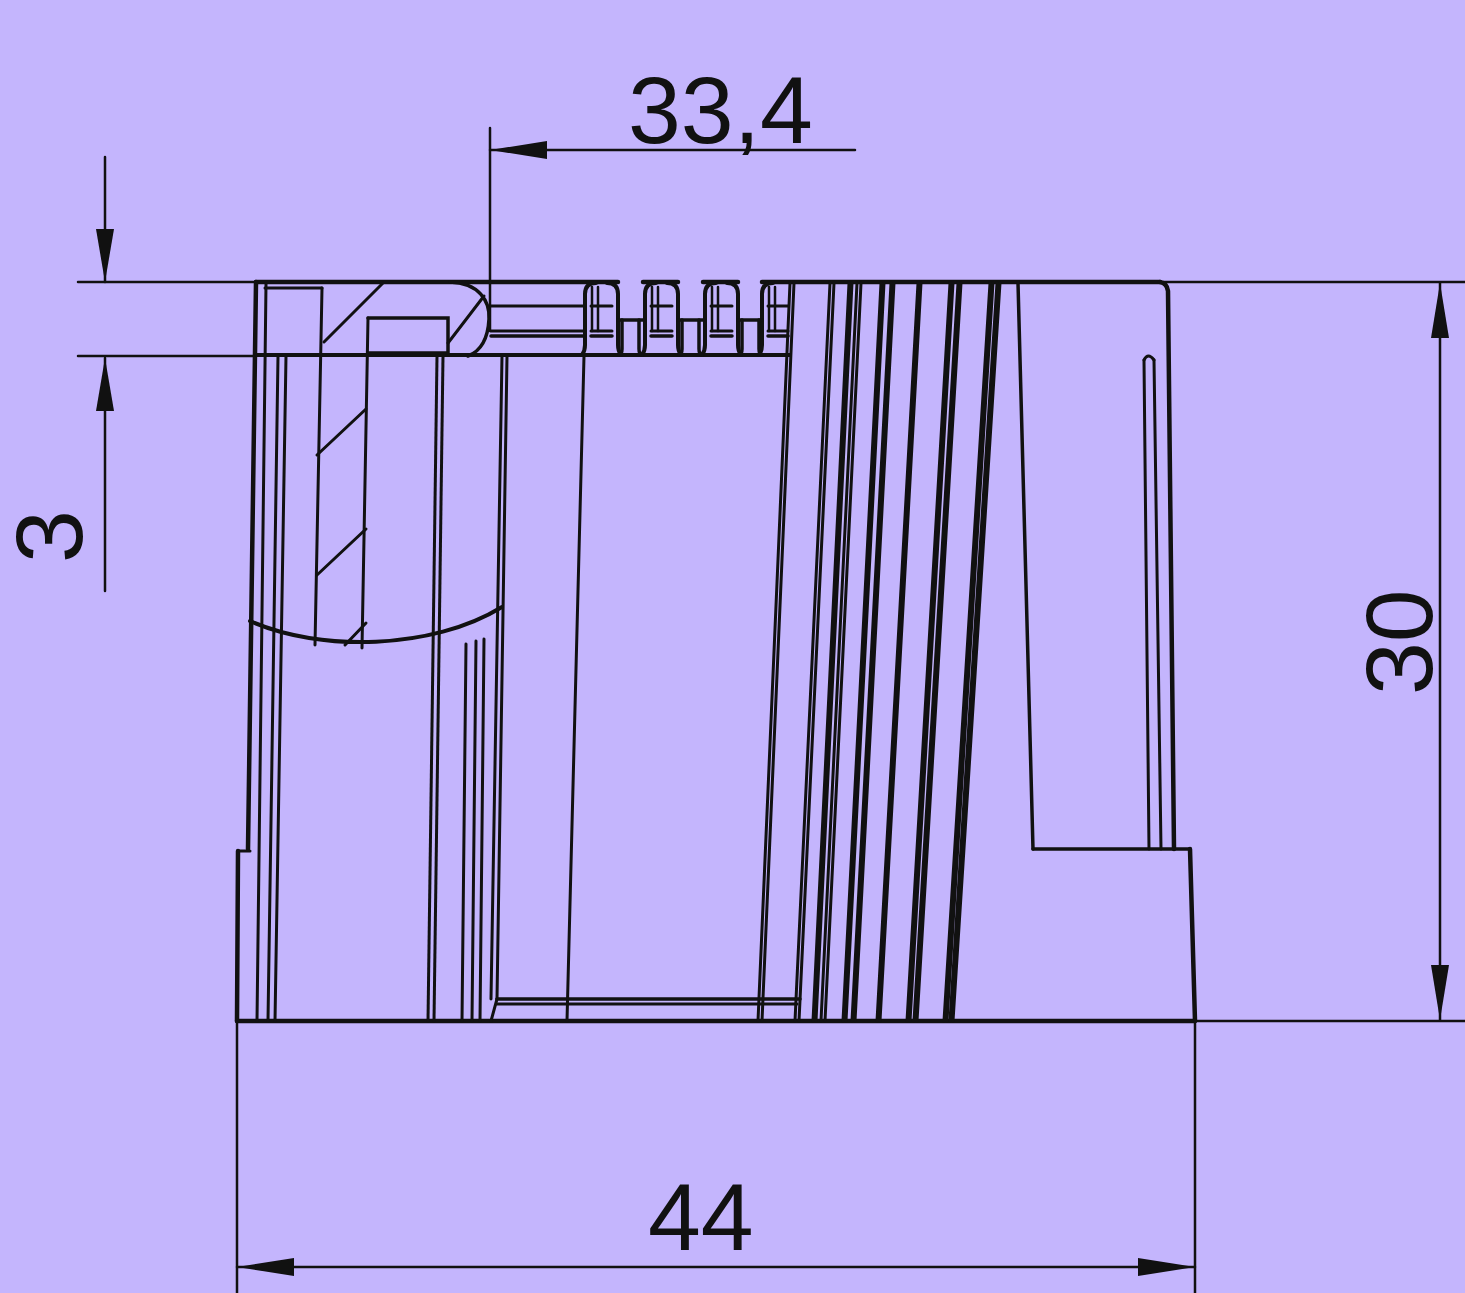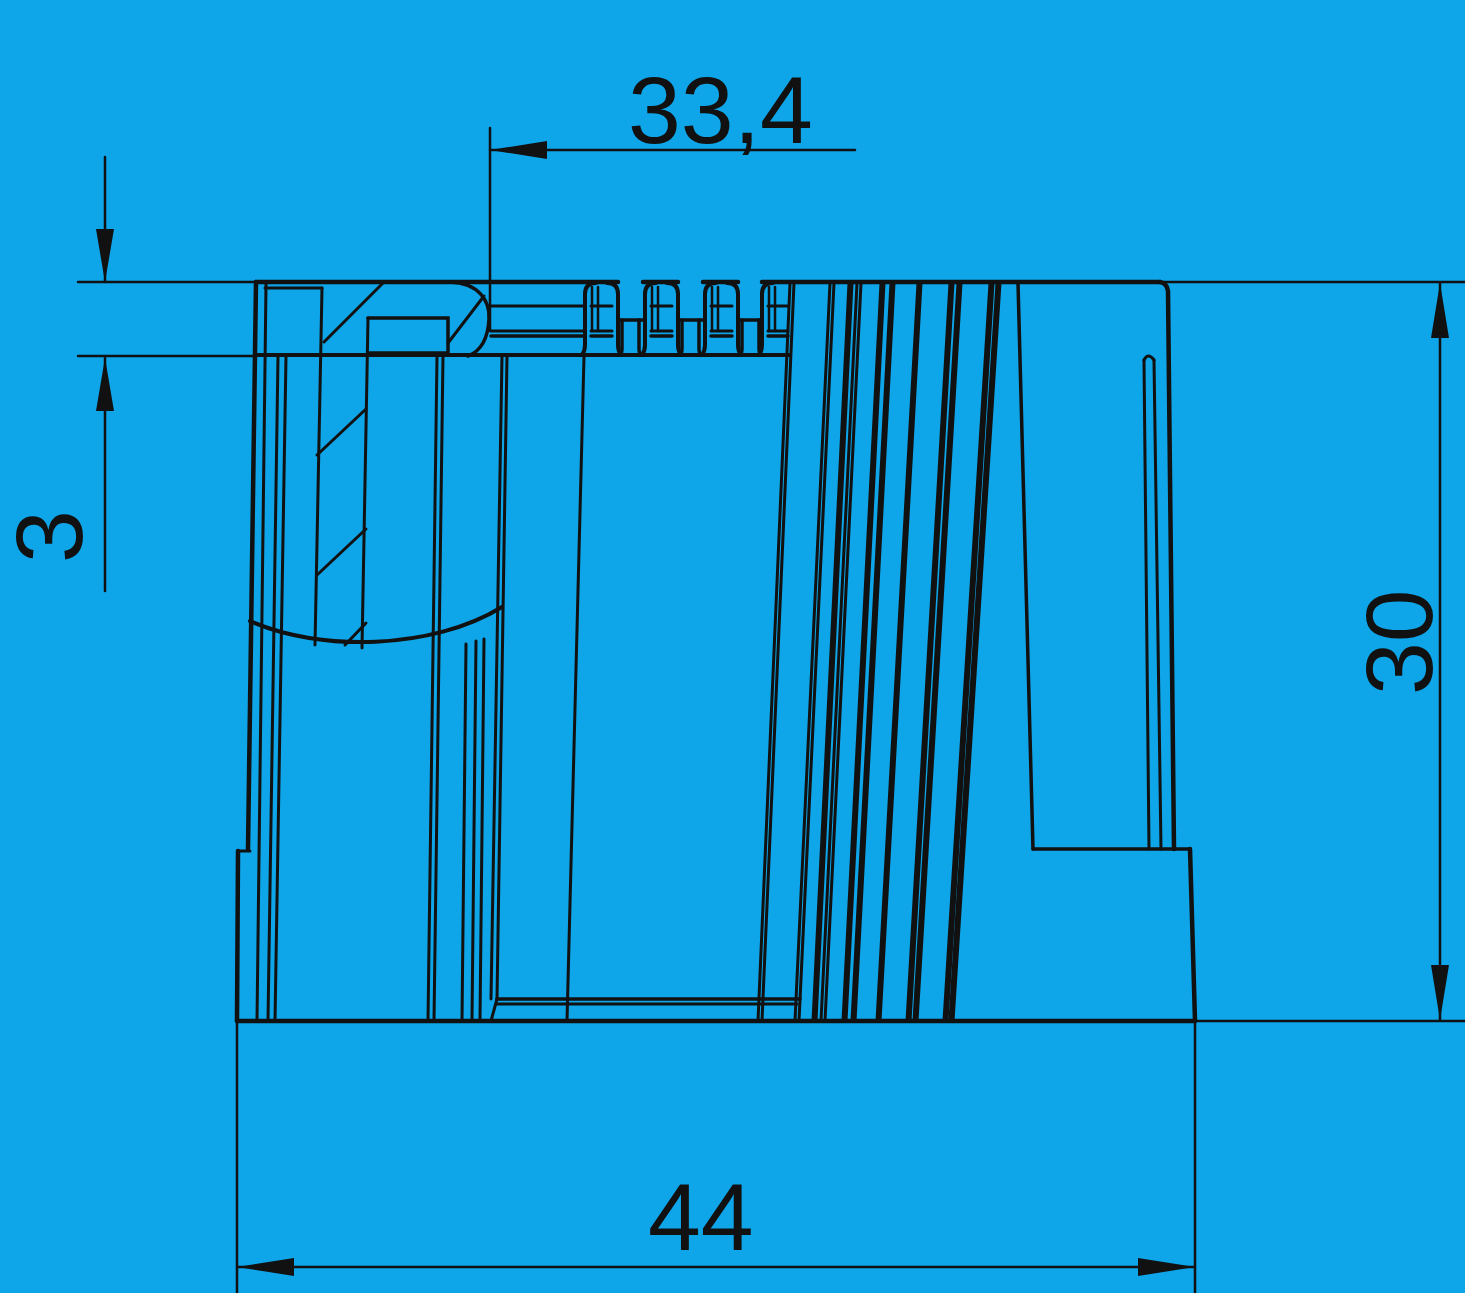--- a/index.html
+++ b/index.html
@@ -4,21 +4,21 @@
 <style>
   html, body {
     margin: 0;
     padding: 0;
     background: #ffffff;
   }
   .stage {
     position: relative;
     width: 1465px;
     height: 1293px;
-    background: #0ea5e9;
+    background: #c4b5fd;
     overflow: hidden;
   }
   svg { display: block; }
   .ln  { stroke: #111111; fill: none; stroke-linecap: round; }
   .arr { fill: #111111; stroke: none; }
   .dimtext {
     font-family: "Liberation Sans", "DejaVu Sans", sans-serif;
     font-size: 95px;
     fill: #111111;
   }

